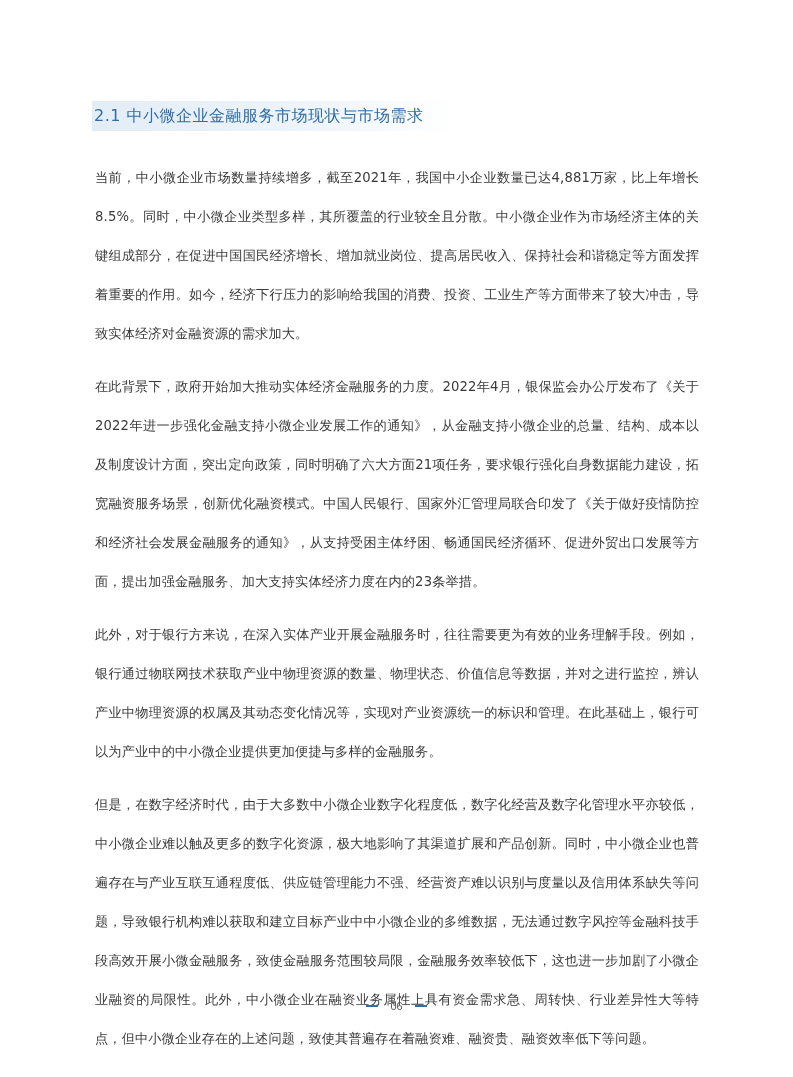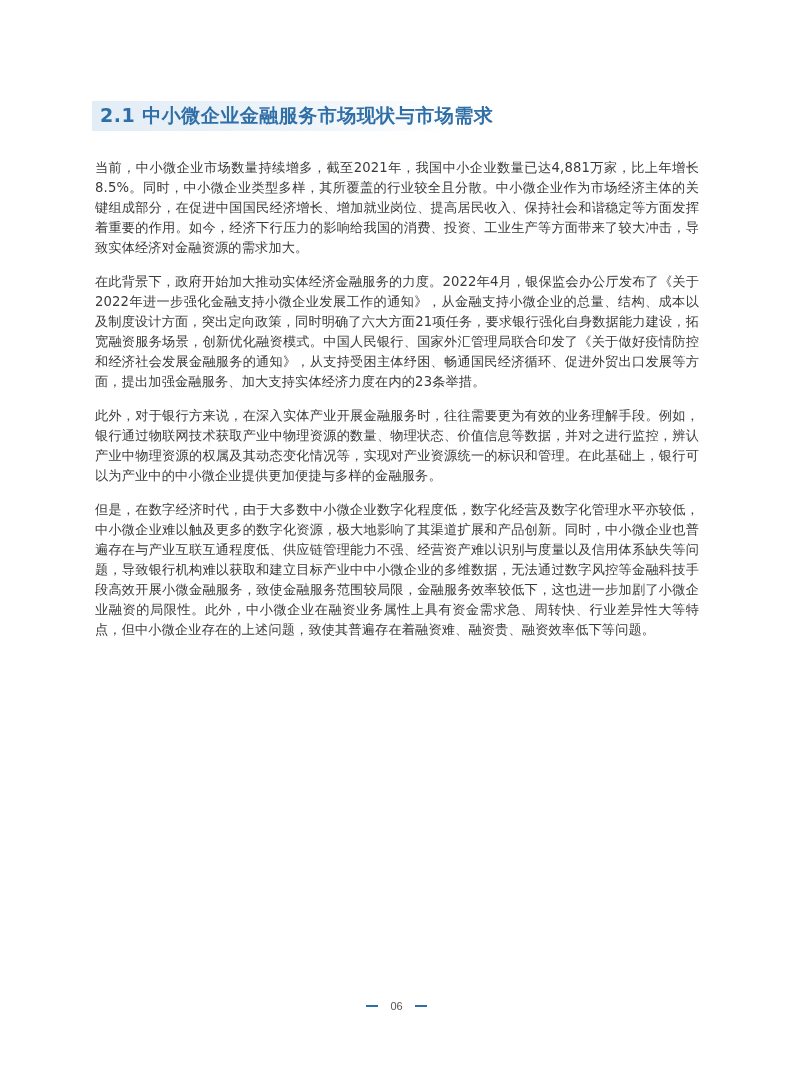--- a/index.html
+++ b/index.html
@@ -18,36 +18,36 @@
     position: absolute;
     left: 92px;
     top: 101px;
     width: 360px;
     height: 30px;
     background: linear-gradient(to right, #e3edf6 0%, #eef4f9 60%, #ffffff 100%);
     display: flex;
     align-items: center;
   }
   .section-heading span {
-    font-size: 19px;
-    font-weight: bold;
+    font-size: 16px;
+    font-weight: normal;
     color: #2f6ea6;
     letter-spacing: 0.5px;
-    padding-left: 8px;
+    padding-left: 2px;
     white-space: nowrap;
   }
   .body-text {
     position: absolute;
     left: 95px;
     width: 604px;
     top: 158px;
   }
   .para {
     font-size: 13.2px;
-    line-height: 20px;
+    line-height: 39px;
     color: #3a3a3a;
     margin: 0 0 14px 0;
     text-align: justify;
     letter-spacing: 0.15px;
   }
   .footer {
     position: absolute;
     left: 0;
     width: 793px;
     top: 1000px;

